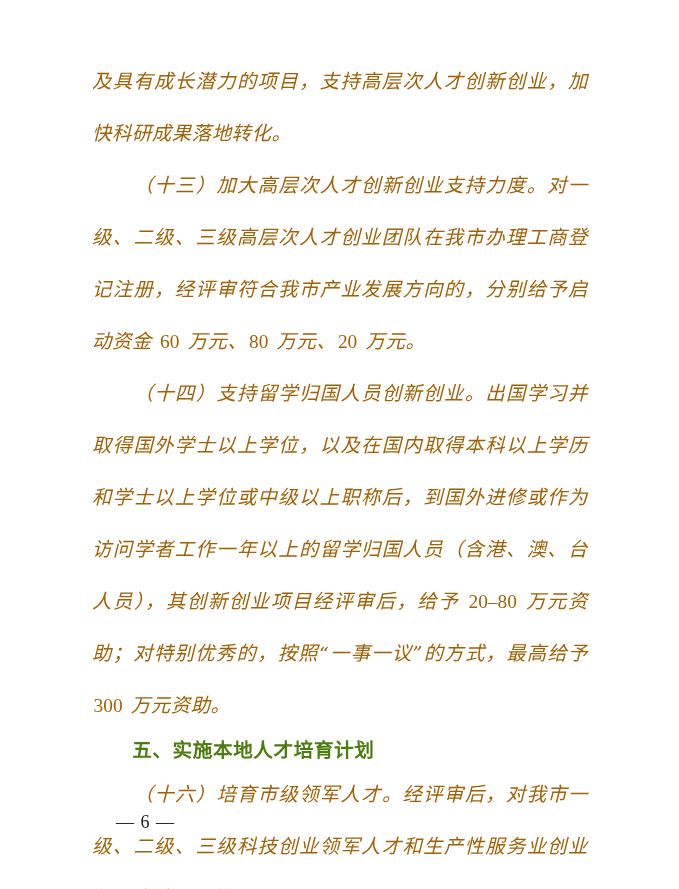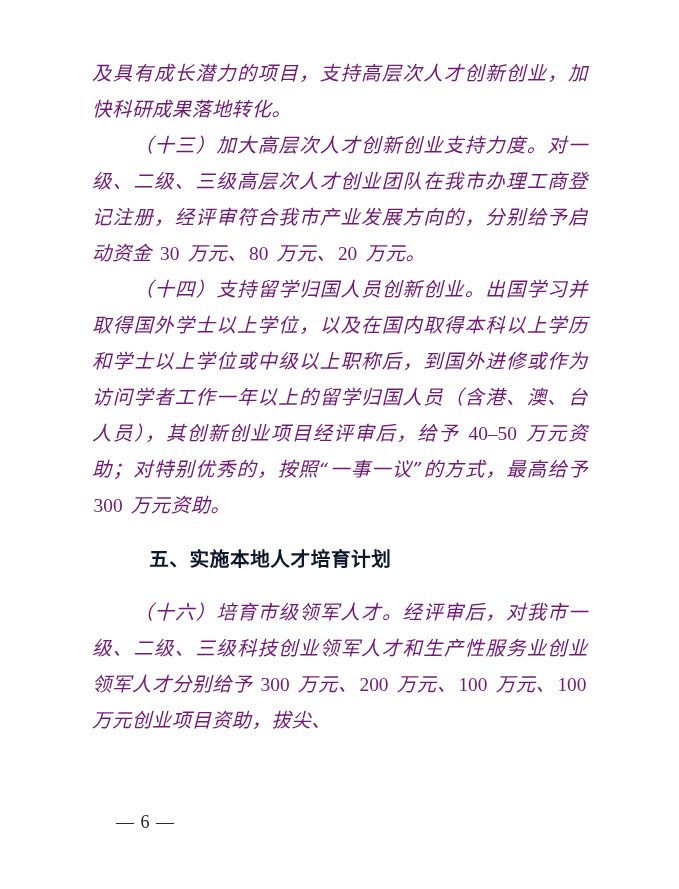--- a/index.html
+++ b/index.html
@@ -32,25 +32,25 @@
     left: 92px;
     top: 56px;
     width: 496px;
   }
 
   
   .para {
     margin: 0;
     font-family: "DejaVu Serif", "Liberation Serif", serif;
     font-size: 19.4px;
-    line-height: 36px;
+    line-height: 52px;
     text-align: justify;
     text-justify: inter-character;
     letter-spacing: 0.55px;
-    color: #701a75;
+    color: #a16207;
     font-style: italic;
     font-weight: 400;
   }
 
   .para.indent {
     text-indent: 2.15em;
   }
 
   .para.cont {
     text-indent: 0;
@@ -59,28 +59,28 @@
   
   .para .num {
     font-family: "Liberation Serif", "DejaVu Serif", serif;
     font-style: normal;
     letter-spacing: 0;
     padding: 0 1.5px;
   }
 
   
   .section-heading {
-    margin: 17px;
+    margin: 0;
     font-family: "DejaVu Sans", "Liberation Sans", sans-serif;
     font-size: 19.6px;
     line-height: 37.4px;
     font-weight: 700;
     letter-spacing: 0.6px;
     text-indent: 2.05em;
-    color: #0f172a;
+    color: #4d7c0f;
   }
 
   
   .page-footer {
     position: absolute;
     left: 92px;
     top: 812px;
     width: 496px;
     text-align: left;
     padding-left: 24px;
@@ -96,23 +96,23 @@
 </style>
 </head>
 <body>
 
 <div class="page">
 
   <div class="doc-body">
 
     <p class="para cont"><span>及具有成长潜力的项目，支持高层次人才创新创业，加快科研成果落地转化。</span></p>
 
-    <p class="para indent"><span>（十三）加大高层次人才创新创业支持力度。对一级、二级、三级高层次人才创业团队在我市办理工商登记注册，经评审符合我市产业发展方向的，分别给予启动资金 <span class="num">30</span> 万元、<span class="num">80</span> 万元、<span class="num">20</span> 万元。</span></p>
+    <p class="para indent"><span>（十三）加大高层次人才创新创业支持力度。对一级、二级、三级高层次人才创业团队在我市办理工商登记注册，经评审符合我市产业发展方向的，分别给予启动资金 <span class="num">60</span> 万元、<span class="num">80</span> 万元、<span class="num">20</span> 万元。</span></p>
 
-    <p class="para indent"><span>（十四）支持留学归国人员创新创业。出国学习并取得国外学士以上学位，以及在国内取得本科以上学历和学士以上学位或中级以上职称后，到国外进修或作为访问学者工作一年以上的留学归国人员（含港、澳、台人员），其创新创业项目经评审后，给予 <span class="num">40–50</span> 万元资助；对特别优秀的，按照“一事一议”的方式，最高给予 <span class="num">300</span> 万元资助。</span></p>
+    <p class="para indent"><span>（十四）支持留学归国人员创新创业。出国学习并取得国外学士以上学位，以及在国内取得本科以上学历和学士以上学位或中级以上职称后，到国外进修或作为访问学者工作一年以上的留学归国人员（含港、澳、台人员），其创新创业项目经评审后，给予 <span class="num">20–80</span> 万元资助；对特别优秀的，按照“一事一议”的方式，最高给予 <span class="num">300</span> 万元资助。</span></p>
 
     <h2 class="section-heading"><span>五、实施本地人才培育计划</span></h2>
 
 
     <p class="para indent"><span>（十六）培育市级领军人才。经评审后，对我市一级、二级、三级科技创业领军人才和生产性服务业创业领军人才分别给予 <span class="num">300</span> 万元、<span class="num">200</span> 万元、<span class="num">100</span> 万元、<span class="num">100</span> 万元创业项目资助，拔尖、</span></p>
 
   </div>
 
   <div class="page-footer">
     <span class="page-number">— 6 —</span>

